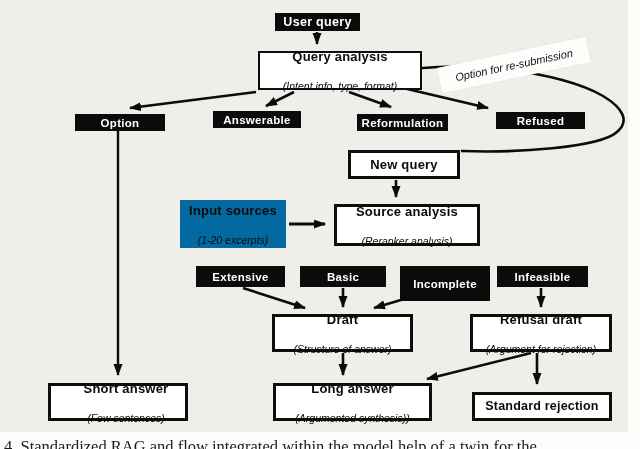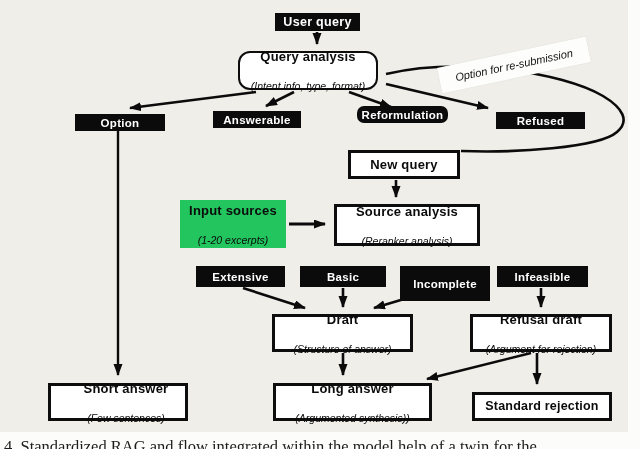--- a/index.html
+++ b/index.html
@@ -6,21 +6,21 @@
   body{width:640px;height:449px;overflow:hidden;background:#fcfcfb;
        font-family:"Liberation Sans",sans-serif;}
   #stage{position:relative;width:640px;height:449px;overflow:hidden;}
   .fig-bg{position:absolute;left:0;top:0;width:628px;height:432px;background:#f0eee8;}
   svg.wires{position:absolute;left:0;top:0;z-index:2;}
   .node{position:absolute;z-index:3;display:flex;flex-direction:column;
         align-items:center;justify-content:center;text-align:center;box-sizing:border-box;}
   .black{background:#0b0b0b;color:#fff;font-weight:bold;font-size:11.5px;letter-spacing:.3px;}
   .white{background:#fff;border:2.5px solid #0d0d0d;color:#0b0b0b;}
   .thick{border-width:3px;}
-  .blue{background:#22c55e;color:#0b0b0b;}
+  .blue{background:#0369a1;color:#0b0b0b;}
   .title{font-weight:bold;font-size:13px;letter-spacing:.2px;line-height:15px;}
   .sub{font-style:italic;font-size:10.5px;line-height:12px;margin-top:16px;}
   .rot-label{position:absolute;z-index:4;background:#fdfdfc;color:#101010;
              font-style:italic;font-size:11px;display:flex;align-items:center;
              justify-content:center;transform:rotate(-12deg);box-shadow:0 0 1px rgba(0,0,0,.15);}
   .caption{position:absolute;left:4px;top:437px;width:636px;z-index:5;
            font-family:"Liberation Serif",serif;font-size:16.5px;color:#1c1c1c;
            white-space:nowrap;}
 </style>
 </head>
@@ -51,36 +51,36 @@
     <line x1="541" y1="288" x2="541" y2="307" stroke="#0b0b0b" stroke-width="2.6" marker-end="url(#ah)"></line>
     <line x1="343" y1="353" x2="343" y2="375" stroke="#0b0b0b" stroke-width="2.6" marker-end="url(#ah)"></line>
     <line x1="531" y1="353" x2="427" y2="379" stroke="#0b0b0b" stroke-width="2.4" marker-end="url(#ah)"></line>
     <line x1="537" y1="353" x2="537" y2="384" stroke="#0b0b0b" stroke-width="2.6" marker-end="url(#ah)"></line>
   </svg>
 
   <div class="node black" style="left:275px;top:13px;width:85px;height:18px;font-size:12.5px;">
     <span>User query</span>
   </div>
 
-  <div class="node white" style="left:238px;top:51px;width:140px;height:39px;border-radius:12px;">
+  <div class="node white" style="left:258px;top:51px;width:164px;height:39px;">
     <span class="title">Query analysis</span>
     <span class="sub">(Intent info, type, format)</span>
   </div>
 
   <div class="rot-label" style="left:438px;top:52px;width:152px;height:26px;">
     <span>Option for re-submission</span>
   </div>
 
   <div class="node black" style="left:75px;top:114px;width:90px;height:17px;">
     <span>Option</span>
   </div>
   <div class="node black" style="left:213px;top:111px;width:88px;height:17px;">
     <span>Answerable</span>
   </div>
-  <div class="node black" style="left:357px;top:106px;width:91px;height:17px;border-radius:7px;">
+  <div class="node black" style="left:357px;top:114px;width:91px;height:17px;">
     <span>Reformulation</span>
   </div>
   <div class="node black" style="left:496px;top:112px;width:89px;height:17px;">
     <span>Refused</span>
   </div>
 
   <div class="node white thick" style="left:348px;top:150px;width:112px;height:29px;">
     <span class="title">New query</span>
   </div>
 

